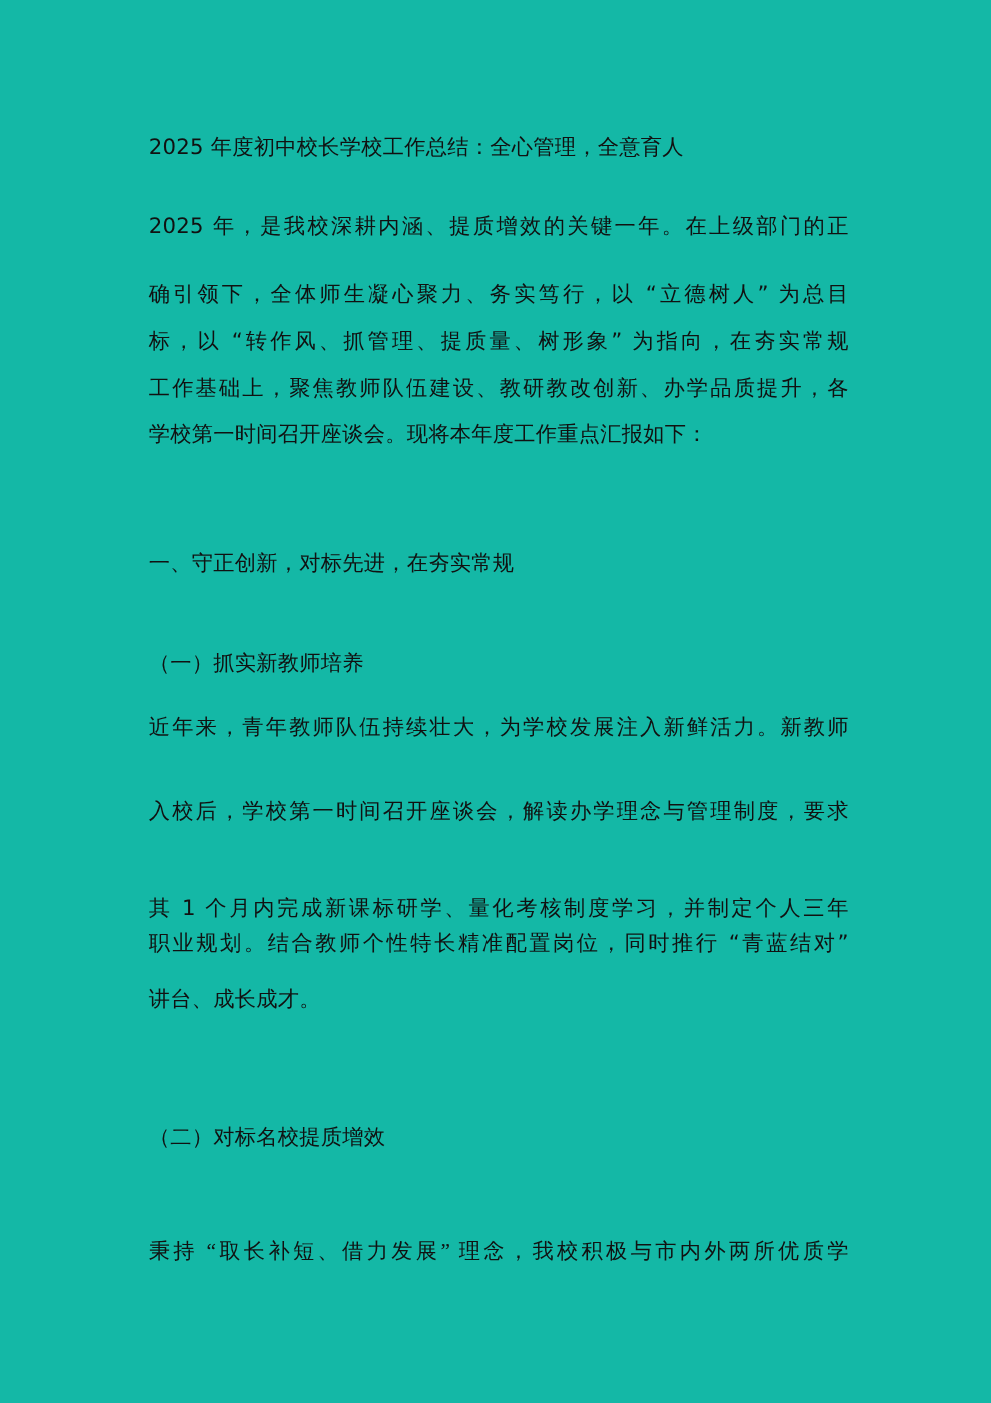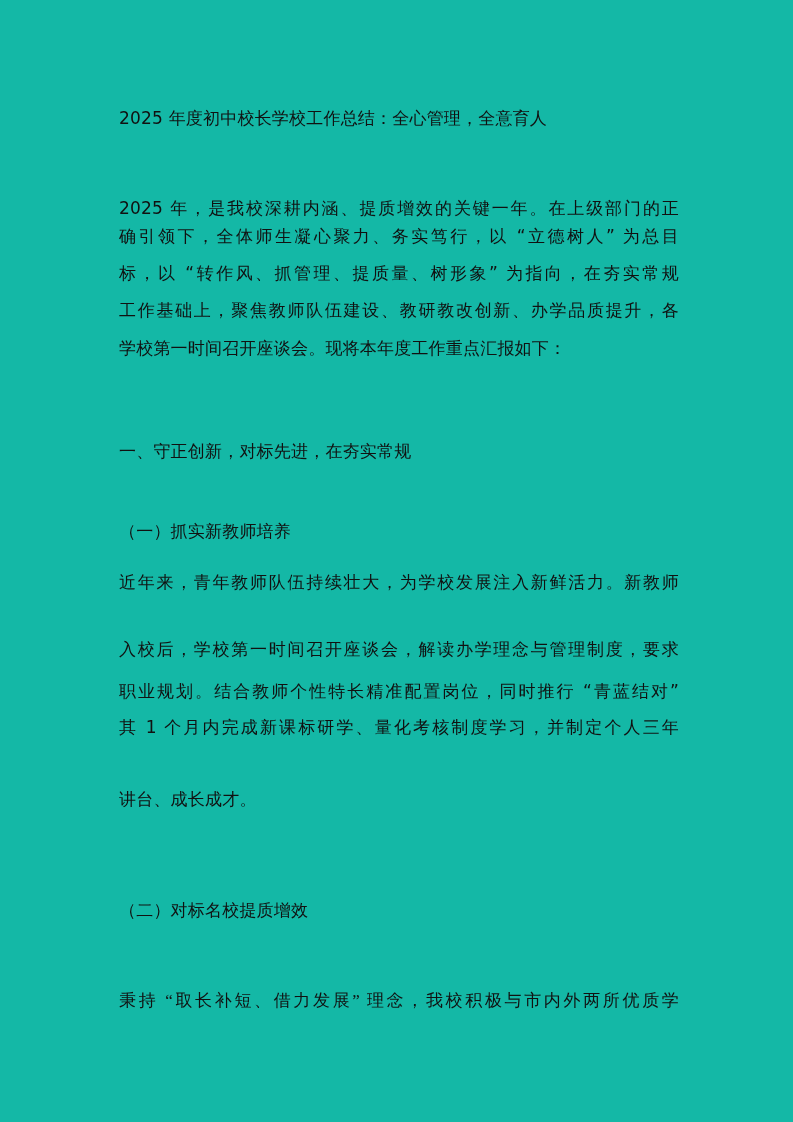--- a/index.html
+++ b/index.html
@@ -36,33 +36,33 @@
       text-align-last: justify;
     }
   </style>
 </head>
 <body>
 
 <div class="page">
 
   <div class="line" style="top:107px;">2025 年度初中校长学校工作总结：全心管理，全意育人</div>
 
-  <div class="line just" style="top:197px;">2025 年，是我校深耕内涵、提质增效的关键一年。在上级部门的正</div>
+  <div class="line just" style="top:170px;">2025 年，是我校深耕内涵、提质增效的关键一年。在上级部门的正</div>
   <div class="line just" style="top:225px;">确引领下，全体师生凝心聚力、务实笃行，以 “立德树人” 为总目</div>
   <div class="line just" style="top:262px;">标，以 “转作风、抓管理、提质量、树形象” 为指向，在夯实常规</div>
-  <div class="line just" style="top:300px;font-family:Liberation Serif, serif;">工作基础上，聚焦教师队伍建设、教研教改创新、办学品质提升，各</div>
+  <div class="line just" style="top:300px;">工作基础上，聚焦教师队伍建设、教研教改创新、办学品质提升，各</div>
   <div class="line" style="top:337px;">学校第一时间召开座谈会。现将本年度工作重点汇报如下：</div>
 
   <div class="line" style="top:440px;">一、守正创新，对标先进，在夯实常规</div>
 
   <div class="line" style="top:520px;">（一）抓实新教师培养</div>
 
   <div class="line just" style="top:571px;">近年来，青年教师队伍持续壮大，为学校发展注入新鲜活力。新教师</div>
   <div class="line just" style="top:638px;">入校后，学校第一时间召开座谈会，解读办学理念与管理制度，要求</div>
   <div class="line just" style="top:716px;">其 1 个月内完成新课标研学、量化考核制度学习，并制定个人三年</div>
-  <div class="line just" style="top:680px;">职业规划。结合教师个性特长精准配置岗位，同时推行 “青蓝结对”</div>
+  <div class="line just" style="top:744px;">职业规划。结合教师个性特长精准配置岗位，同时推行 “青蓝结对”</div>
   <div class="line" style="top:789px;font-family:Liberation Serif, serif;">讲台、成长成才。</div>
 
   <div class="line" style="top:899px;">（二）对标名校提质增效</div>
 
   <div class="line just" style="top:990px;font-family:Liberation Serif, serif;">秉持 “取长补短、借力发展” 理念，我校积极与市内外两所优质学</div>
 
 </div>
 
 </body></html>

